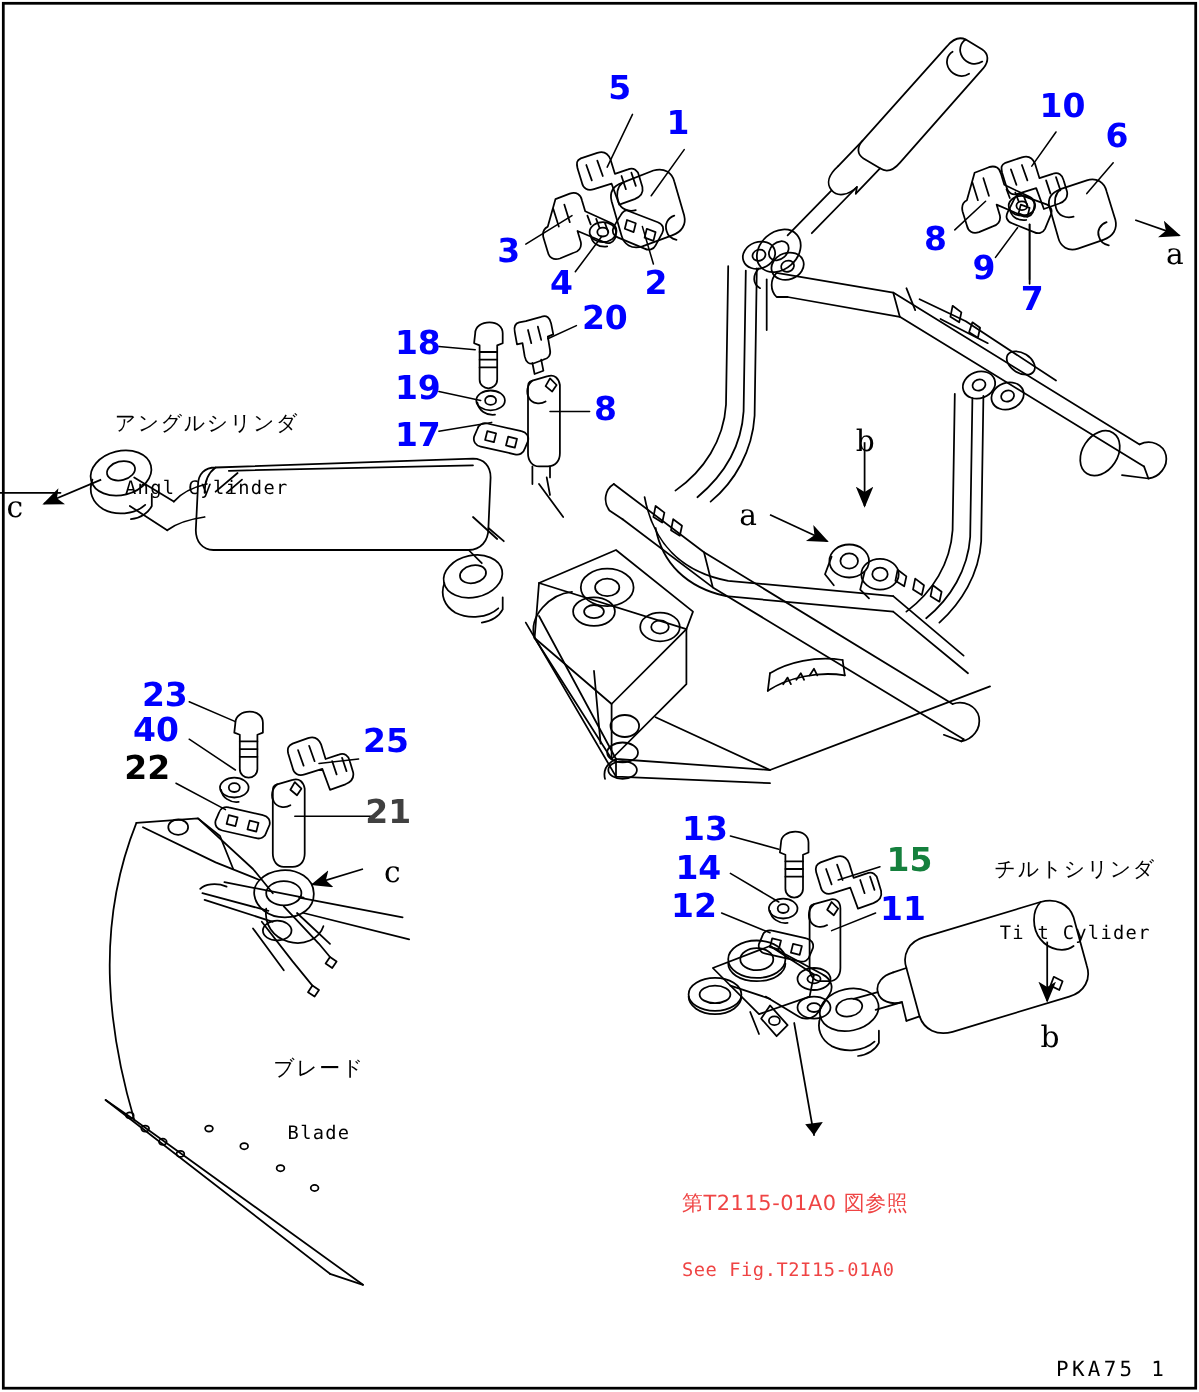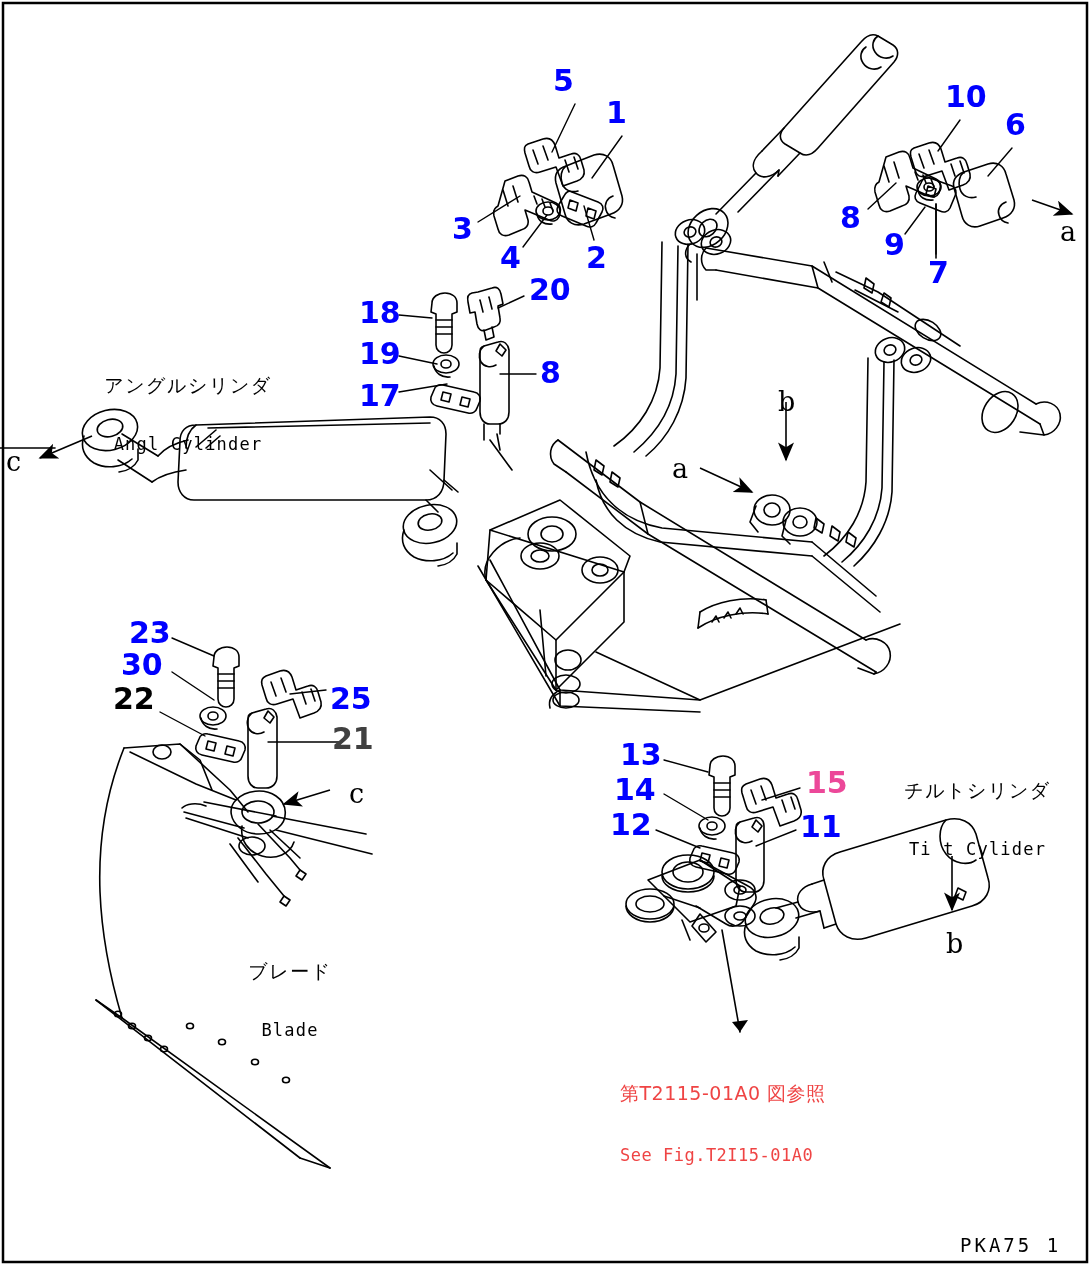--- a/index.html
+++ b/index.html
@@ -489,28 +489,28 @@
       <div class="num" style="left: 359px; top: 298px; color: rgb(0, 0, 255);">18</div>
       <div class="num" style="left: 359px; top: 339px; color: rgb(0, 0, 255);">19</div>
       <div class="num" style="left: 359px; top: 381px; color: rgb(0, 0, 255);">17</div>
       <div class="num" style="left: 540px; top: 358px; color: rgb(0, 0, 255);">8</div>
       <div class="num" style="left: 945px; top: 82px; color: rgb(0, 0, 255);">10</div>
       <div class="num" style="left: 1005px; top: 110px; color: rgb(0, 0, 255);">6</div>
       <div class="num" style="left: 840px; top: 203px; color: rgb(0, 0, 255);">8</div>
       <div class="num" style="left: 884px; top: 230px; color: rgb(0, 0, 255);">9</div>
       <div class="num" style="left: 928px; top: 258px; color: rgb(0, 0, 255);">7</div>
       <div class="num" style="left: 129px; top: 618px; color: rgb(0, 0, 255);">23</div>
-      <div class="num" style="left: 121px; top: 650px; color: rgb(0, 0, 255);">30</div>
+      <div class="num" style="left: 121px; top: 650px; color: rgb(0, 0, 255);">40</div>
       <div class="num" style="left: 113px; top: 684px; color: #000000;">22</div>
-      <div class="num" style="left: 330px; top: 684px; color: rgb(0, 0, 255);">25</div>
+      <div class="num" style="left: 330px; top: 660px; color: rgb(0, 0, 255);">25</div>
       <div class="num" style="left: 332px; top: 724px; color: #404040;">21</div>
       <div class="num" style="left: 620px; top: 740px; color: rgb(0, 0, 255); text-align: center;">13</div>
       <div class="num" style="left: 614px; top: 775px; color: rgb(0, 0, 255);">14</div>
       <div class="num" style="left: 610px; top: 810px; color: rgb(0, 0, 255);">12</div>
-      <div class="num" style="left: 806px; top: 768px; color: #ec4899;">15</div>
+      <div class="num" style="left: 806px; top: 768px; color: #15803d;">15</div>
       <div class="num" style="left: 800px; top: 812px; color: rgb(0, 0, 255);">11</div>
     </div>
   <div id="section-layer">
       <div class="sect" style="left: 1060px; top: 218px;">a</div>
       <div class="sect" style="left: 672px; top: 455px;">a</div>
       <div class="sect" style="left: 778px; top: 388px;">b</div>
       <div class="sect" style="left: 946px; top: 930px;">b</div>
       <div class="sect" style="left: 6px; top: 448px;">c</div>
       <div class="sect" style="left: 349px; top: 780px;">c</div>
     </div>

